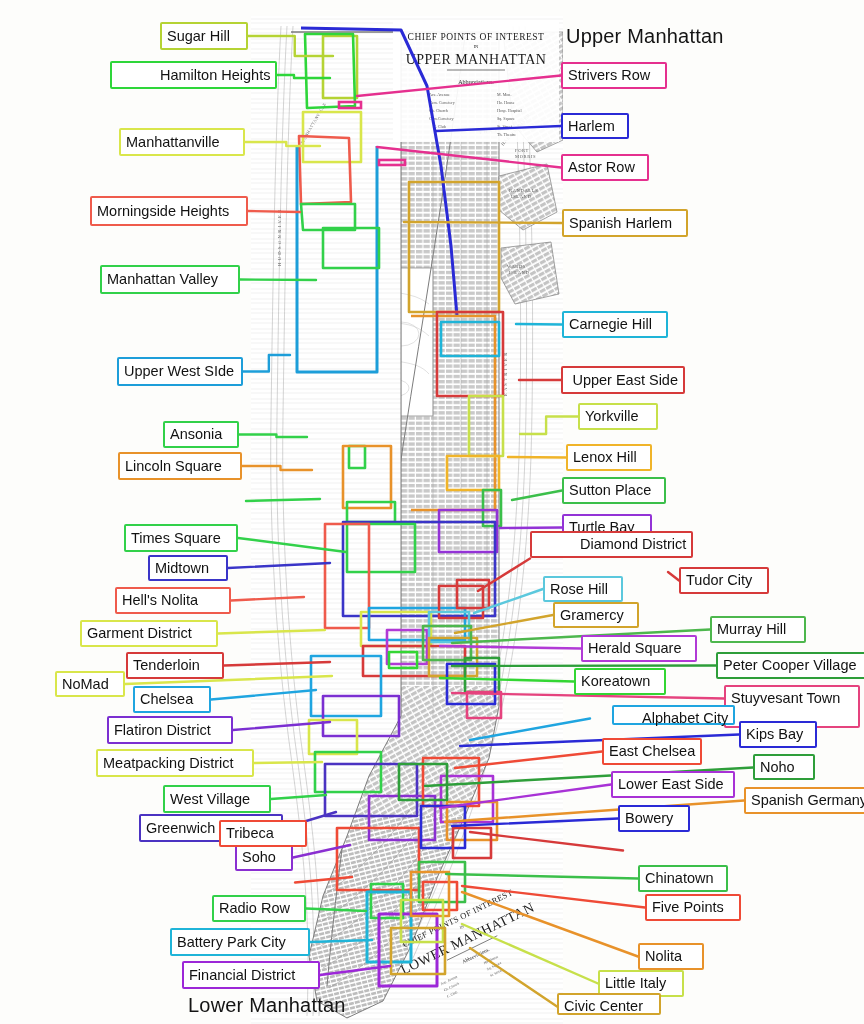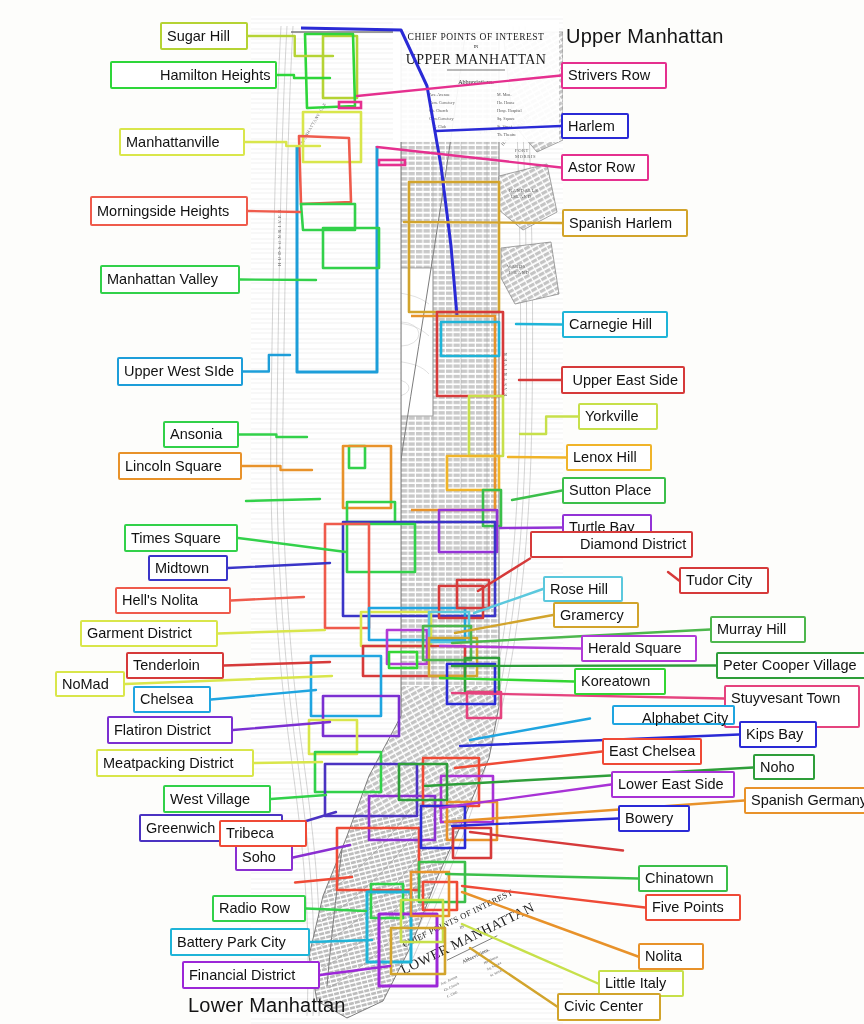--- a/index.html
+++ b/index.html
@@ -373,14 +373,14 @@
     <div class="label" style="left: 739px; top: 721px; min-width: 78px; height: 27px; border-color: rgb(42, 42, 214); line-height: 21px;">Kips Bay</div>
     <div class="label" style="left: 602px; top: 738px; min-width: 98px; height: 27px; border-color: rgb(239, 74, 54); line-height: 21px;">East Chelsea</div>
     <div class="label" style="left: 753px; top: 754px; min-width: 62px; height: 26px; border-color: rgb(46, 158, 58); line-height: 21px;">Noho</div>
     <div class="label" style="left: 611px; top: 771px; min-width: 124px; height: 27px; border-color: rgb(168, 50, 214); line-height: 21px;">Lower East Side</div>
     <div class="label" style="left: 744px; top: 787px; min-width: 120px; height: 27px; border-color: rgb(232, 146, 42); line-height: 21px;">Spanish Germany</div>
     <div class="label" style="left: 618px; top: 805px; min-width: 72px; height: 27px; border-color: rgb(42, 42, 214); line-height: 21px;">Bowery</div>
     <div class="label" style="left: 638px; top: 865px; min-width: 90px; height: 27px; border-color: rgb(59, 191, 74); line-height: 21px;">Chinatown</div>
     <div class="label" style="left: 645px; top: 894px; min-width: 96px; height: 27px; border-color: rgb(239, 74, 54); line-height: 21px;">Five Points</div>
     <div class="label" style="left: 638px; top: 943px; min-width: 66px; height: 27px; border-color: rgb(232, 146, 42); line-height: 21px;">Nolita</div>
     <div class="label" style="left: 598px; top: 970px; min-width: 86px; height: 27px; border-color: rgb(199, 224, 74); line-height: 21px;">Little Italy</div>
-    <div class="label" style="left: 557px; top: 993px; min-width: 104px; height: 28px; border-color: rgb(210, 164, 44); line-height: 21px;">Civic Center</div>
+    <div class="label" style="left: 557px; top: 993px; min-width: 104px; height: 22px; border-color: rgb(210, 164, 44); line-height: 21px;">Civic Center</div>
   </div>
 
 </body></html>

